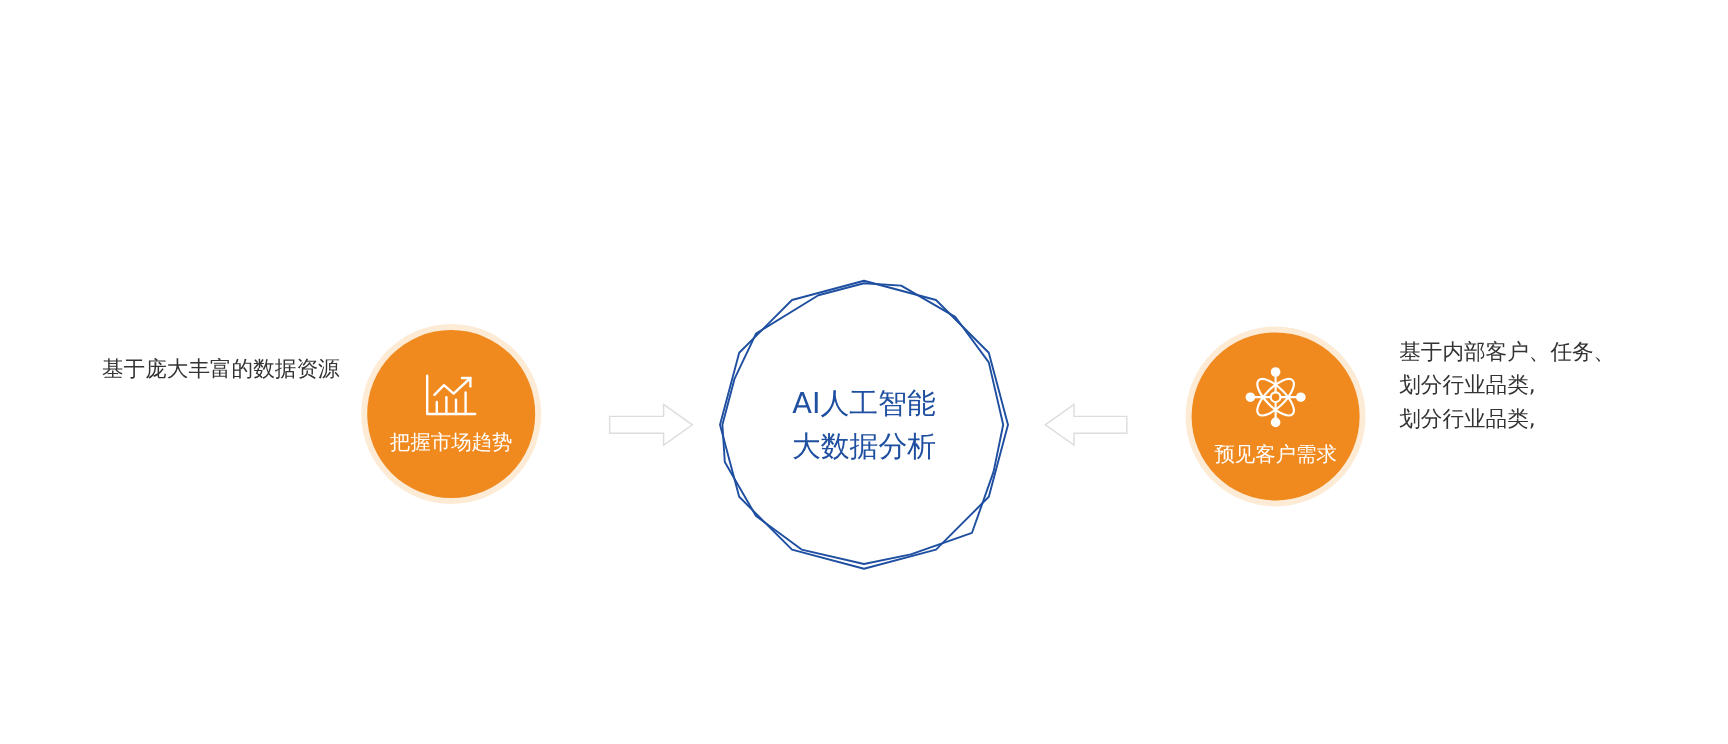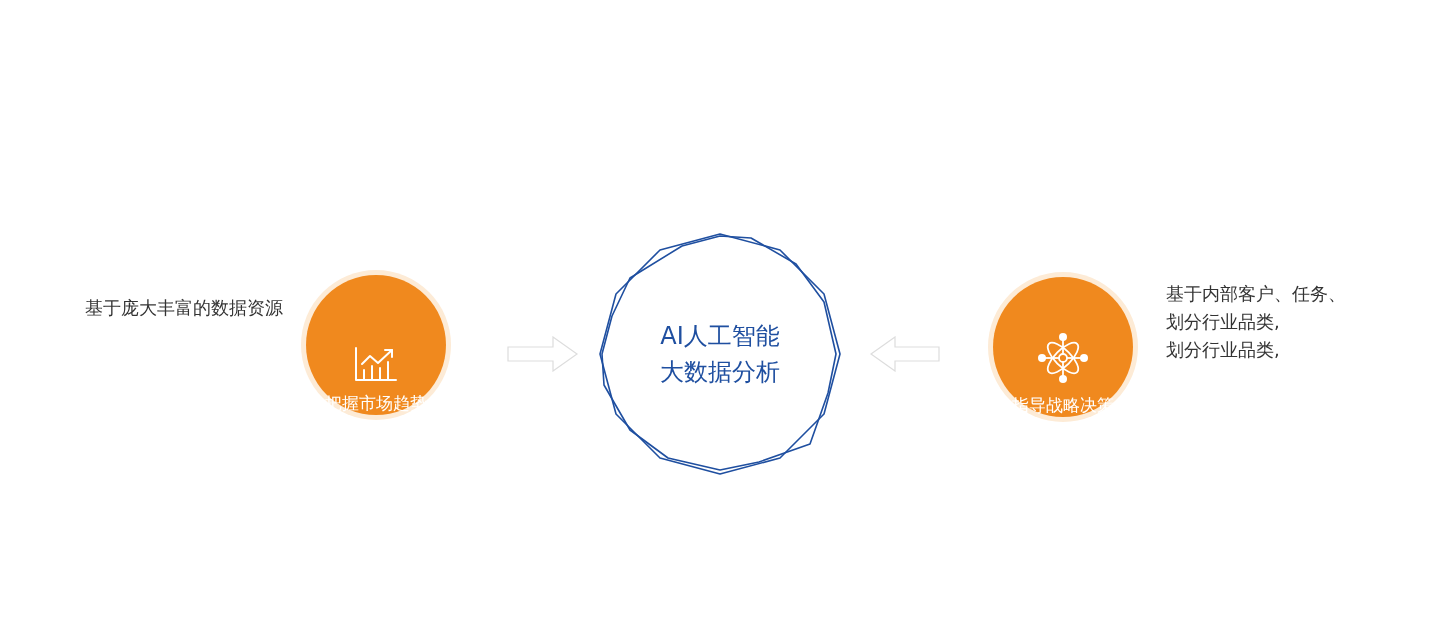--- a/index.html
+++ b/index.html
@@ -15,21 +15,21 @@
     .left-text { right: 1157px; top: 294px; text-align: right; }
     .right-text { left: 1166px; top: 280px; text-align: left; }
 
     .halo {
       position: absolute; width: 150px; height: 150px; border-radius: 50%;
       background: #fdebd6;
     }
     .circle {
       position: absolute; left: 5px; top: 5px; width: 140px; height: 140px;
       border-radius: 50%; background: #f0891e;
-      display: flex; flex-direction: column; align-items: center; justify-content: flex-end;
+      display: flex; flex-direction: column; align-items: center; justify-content: center;
     }
     .circle .label {
       color: #ffffff; font-size: 17px; margin-top: 10px; white-space: nowrap;
     }
     .circle svg { display: block; }
 
     .arrow { position: absolute; }
 
     .center-wrap { position: absolute; left: 598px; top: 232px; width: 244px; height: 244px; }
     .center-wrap svg { position: absolute; left: 0; top: 0; }
@@ -101,21 +101,21 @@
         <line x1="26" y1="8" x2="26" y2="22"></line>
         <line x1="26" y1="30" x2="26" y2="44"></line>
         <line x1="8" y1="26" x2="22" y2="26"></line>
         <line x1="30" y1="26" x2="44" y2="26"></line>
         <circle cx="26" cy="5" r="4" fill="#ffffff" stroke="none"></circle>
         <circle cx="26" cy="47" r="4" fill="#ffffff" stroke="none"></circle>
         <circle cx="5" cy="26" r="4" fill="#ffffff" stroke="none"></circle>
         <circle cx="47" cy="26" r="4" fill="#ffffff" stroke="none"></circle>
       </svg>
     </span>
-    <div class="label">指导战略决策</div>
+    <div class="label">预见客户需求</div>
   </div>
 </div>
 
 <div class="side-text right-text">
   <div>基于内部客户、任务、</div>
   <div>划分行业品类,</div>
   <div>划分行业品类,</div>
 </div>
 
 </body></html>

